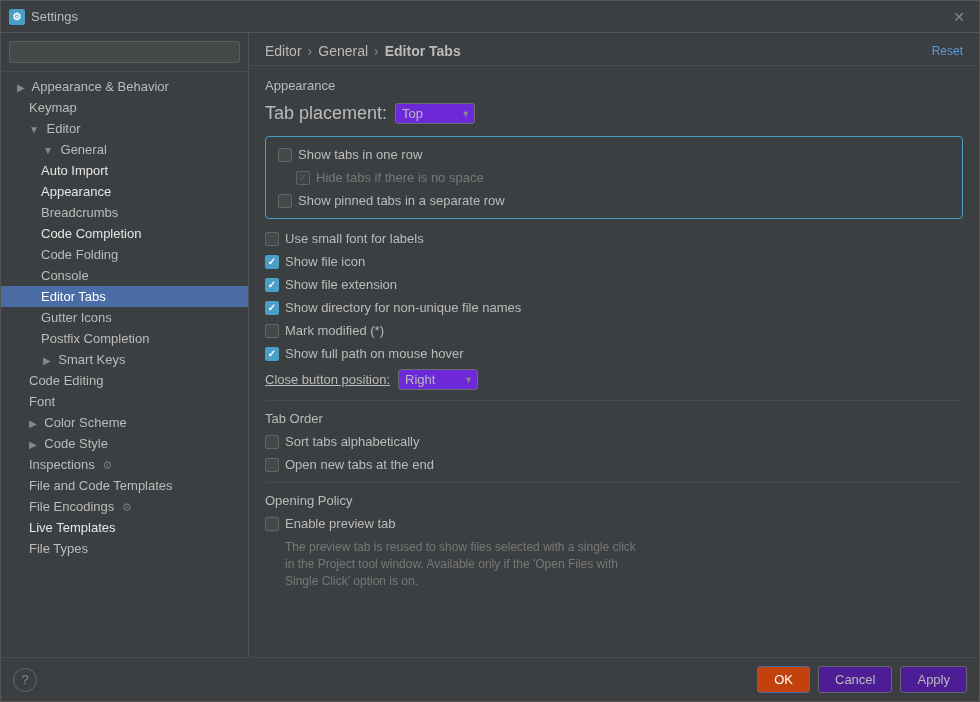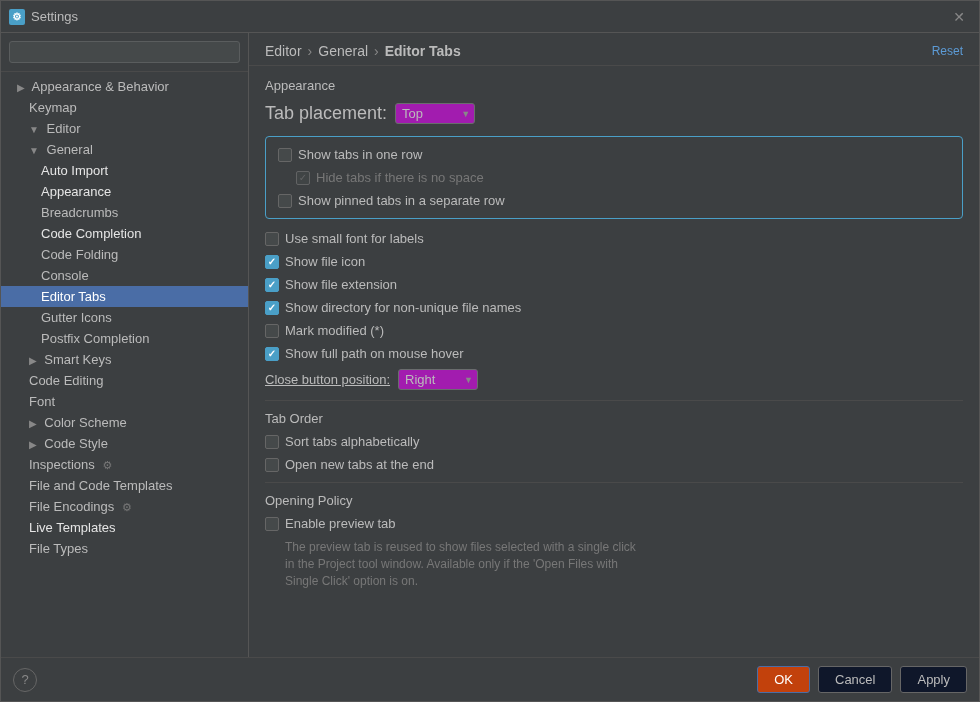--- a/index.html
+++ b/index.html
@@ -91,21 +91,21 @@
     .tree-item {
       padding: 3px 8px 3px 16px;
       cursor: pointer;
       color: #bbbbbb;
       font-size: 13px;
       white-space: nowrap;
     }
     .tree-item.selected { background: #4a6da6; color: white; }
     .tree-item.section { font-weight: normal; }
     .tree-item.level1 { padding-left: 28px; }
-    .tree-item.level2 { padding-left: 28px; }
+    .tree-item.level2 { padding-left: 42px; }
     .tree-item.level3 { padding-left: 40px; }
 
     .tree-arrow {
       display: inline-block;
       margin-right: 4px;
       font-size: 10px;
       color: #888;
     }
 
     .tree-item .link-color { color: #e5e5e5; }
@@ -217,21 +217,21 @@
       gap: 8px;
       margin-bottom: 12px;
     }
 
     .tab-placement-label {
       font-size: 18px;
       color: #bbbbbb;
     }
 
     .select-box {
-      background: #a21caf;
+      background: #6d28d9;
       border: 1px solid #6a6d6e;
       border-radius: 3px;
       color: #bbbbbb;
       padding: 2px 20px 2px 6px;
       font-size: 13px;
       cursor: pointer;
       appearance: none;
       -webkit-appearance: none;
       position: relative;
       min-width: 80px;
@@ -326,21 +326,21 @@
       border: 1px solid transparent;
     }
 
     .btn-primary {
       background: #c2410c;
       color: white;
       border-color: #4a6da6;
     }
 
     .btn-secondary {
-      background: #0f172a;
+      background: #4c1d95;
       color: #bbbbbb;
       border-color: #666;
     }
 
     
     ::-webkit-scrollbar { width: 6px; }
     ::-webkit-scrollbar-track { background: #3c3f41; }
     ::-webkit-scrollbar-thumb { background: #555; border-radius: 3px; }
   </style>
 </head>

